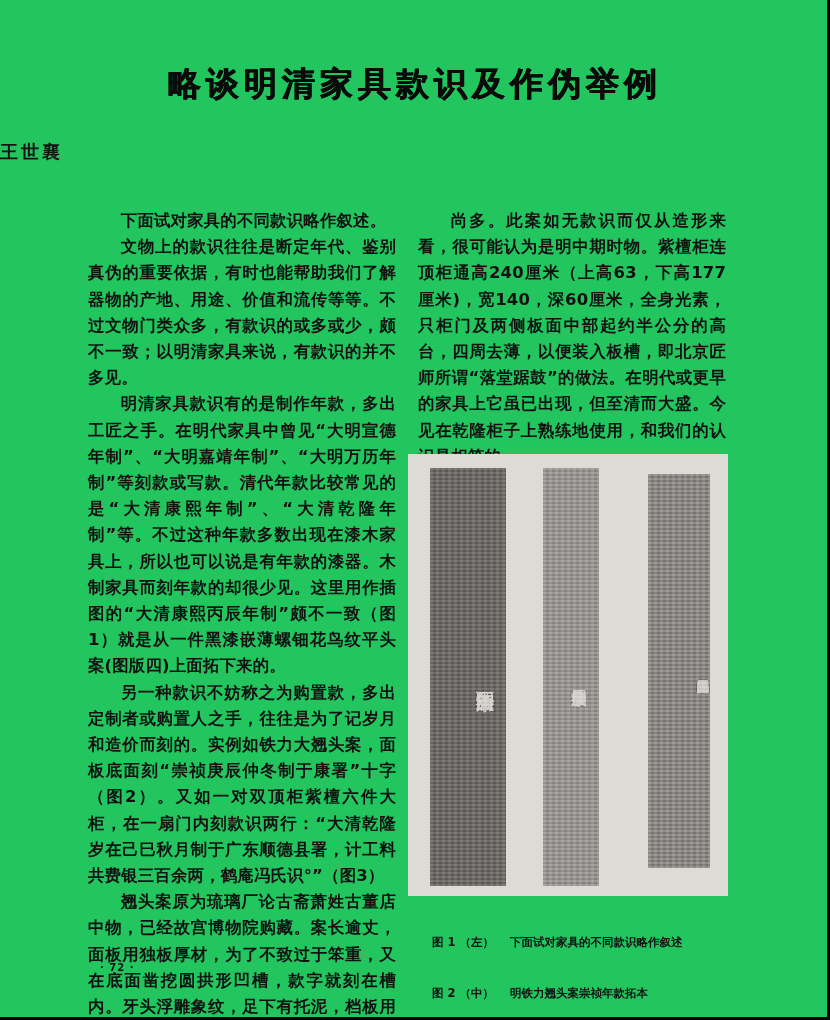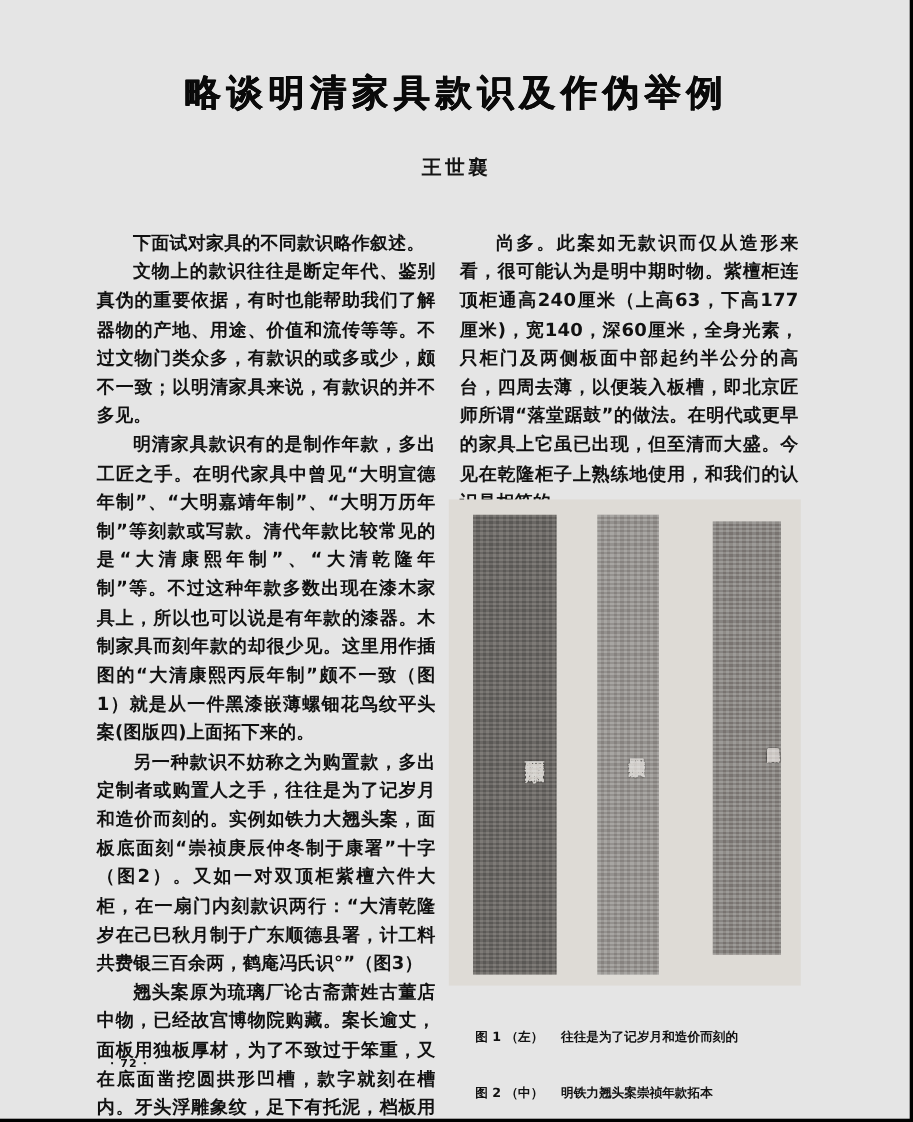--- a/index.html
+++ b/index.html
@@ -7,21 +7,21 @@
     padding: 0;
     background: #ffffff;
   }
   body {
     font-family: "DejaVu Sans", "Liberation Sans", sans-serif;
   }
   #page {
     position: relative;
     width: 830px;
     height: 1020px;
-    background: #e5e5e5;
+    background: #22c55e;
     overflow: hidden;
     box-sizing: border-box;
     border-right: 3px solid #000;
     border-bottom: 3px solid #000;
   }
 
   
   .title {
     position: absolute;
     left: 0;
@@ -33,21 +33,20 @@
     letter-spacing: 5px;
     color: #0a0a0a;
     font-family: "DejaVu Sans", "Liberation Sans", sans-serif;
     text-shadow: 0.4px 0 0 #000, -0.4px 0 0 #000;
   }
   .author {
     position: absolute;
     left: 0;
     top: 140px;
     width: 830px;
-    text-align: center;
     font-size: 18px;
     font-weight: 700;
     letter-spacing: 3px;
     color: #141414;
     font-family: "DejaVu Serif", "Liberation Serif", serif;
   }
 
   
   .col {
     position: absolute;
@@ -176,21 +175,21 @@
       <div class="rub-chars">崇禎庚辰仲冬製于康署</div>
     </div>
     <div class="rub" id="rub-3">
       <div class="rub-chars">大清乾隆歲在己巳秋月製于廣東順德縣署計工料共費銀三百餘兩鶴庵馮氏識</div>
     </div>
   </div>
 
   <div class="captions">
     <div class="cap-row">
       <span class="cap-no">图 1 （左）</span>
-      <span class="cap-txt">往往是为了记岁月和造价而刻的</span>
+      <span class="cap-txt">下面试对家具的不同款识略作叙述</span>
     </div>
     <div class="cap-row">
       <span class="cap-no">图 2 （中）</span>
       <span class="cap-txt">明铁力翘头案崇祯年款拓本</span>
     </div>
   </div>
 
   <div class="pageno">· 72 ·</div>
 
 </div>

